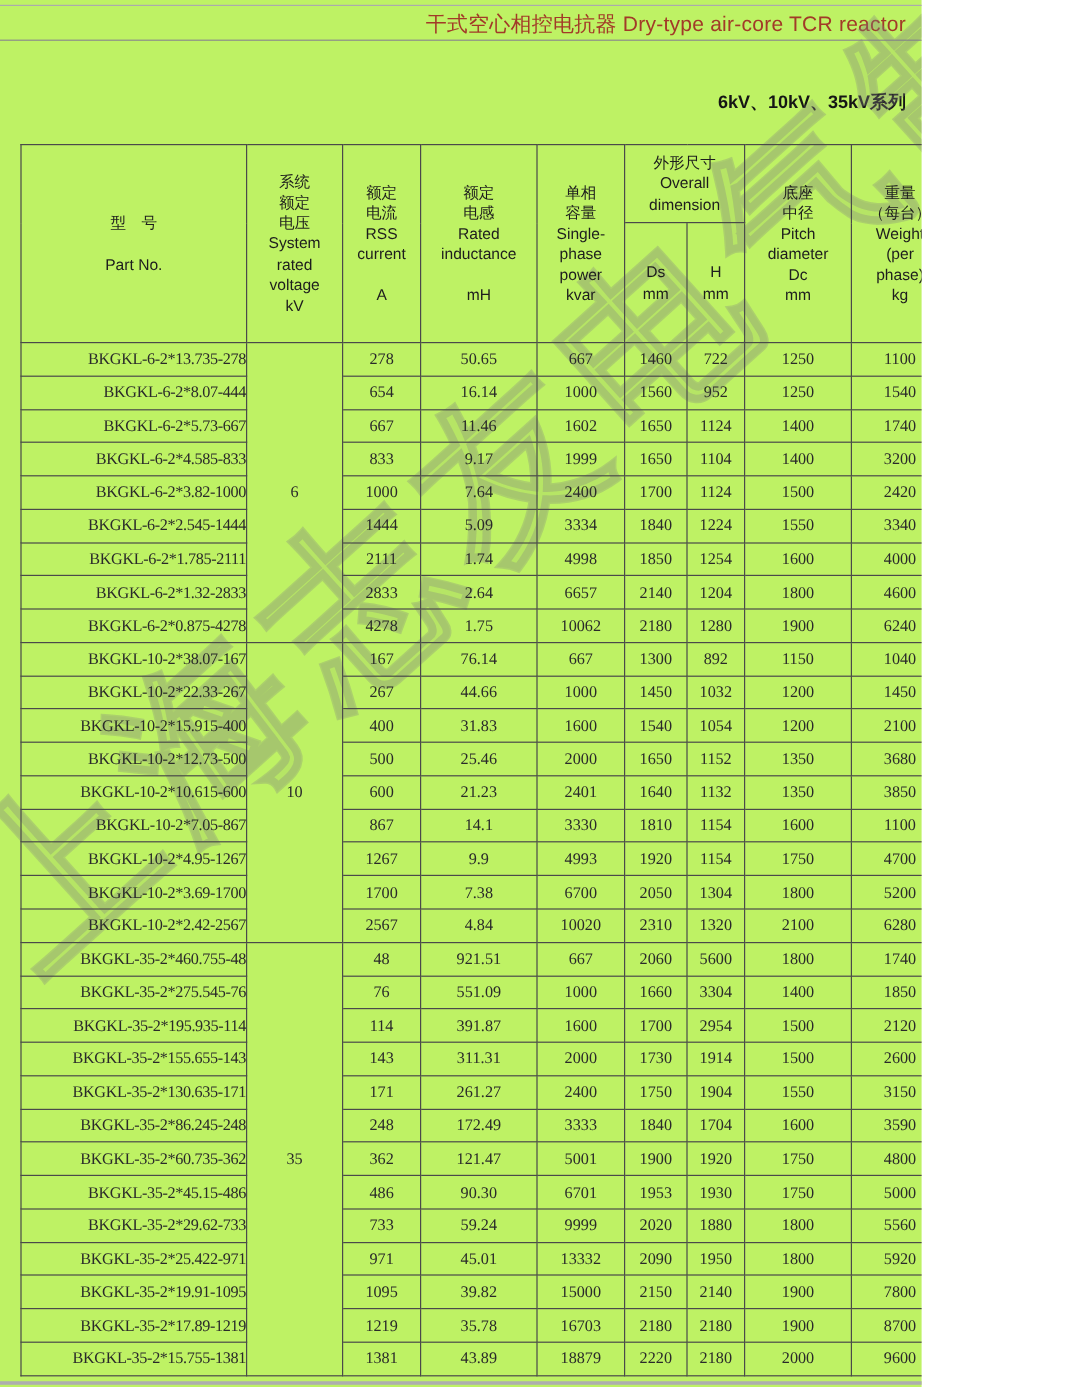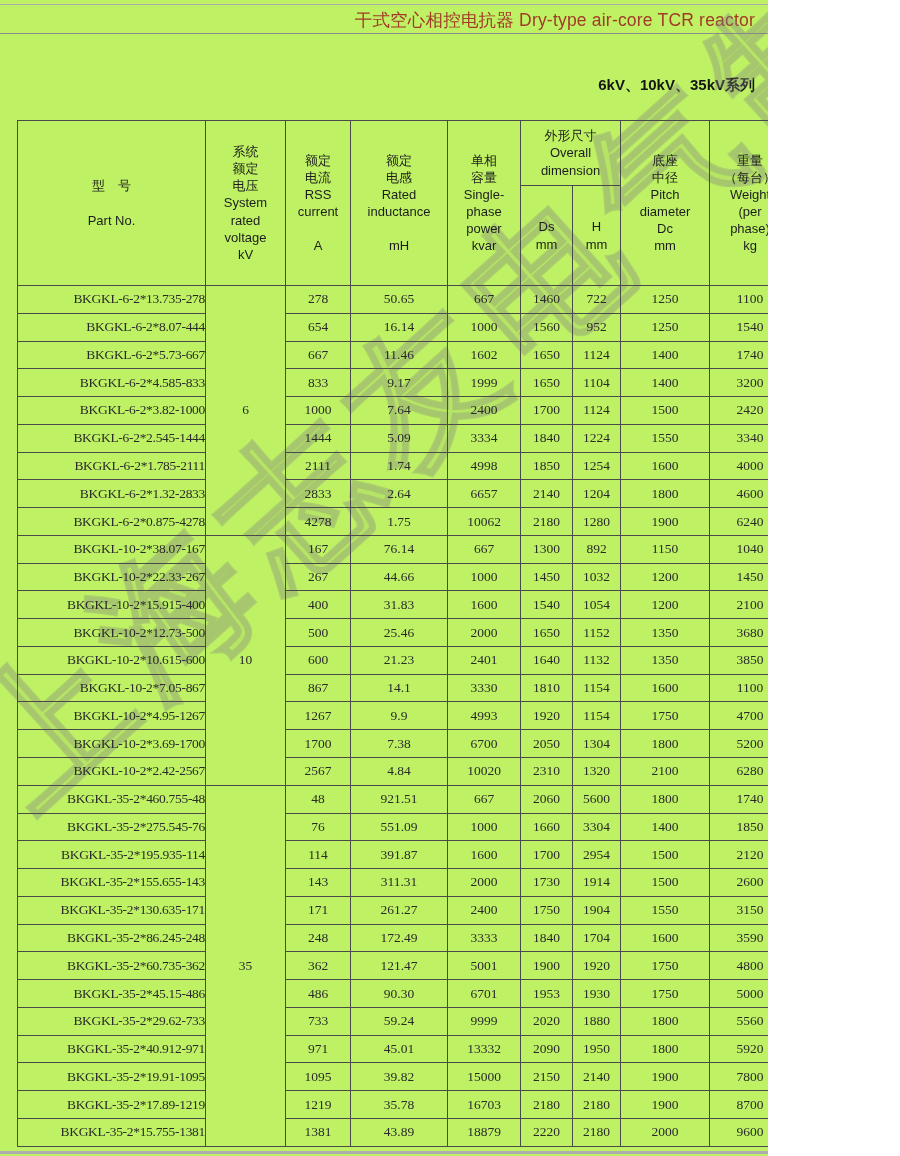--- a/index.html
+++ b/index.html
@@ -417,21 +417,21 @@
           <td class="partno">BKGKL-35-2*29.62-733</td>
           <td class="num">733</td>
           <td class="num">59.24</td>
           <td class="num">9999</td>
           <td class="num">2020</td>
           <td class="num">1880</td>
           <td class="num">1800</td>
           <td class="num">5560</td>
         </tr>
         <tr>
-          <td class="partno">BKGKL-35-2*40.912-971</td>
+          <td class="partno">BKGKL-35-2*25.422-971</td>
           <td class="num">971</td>
           <td class="num">45.01</td>
           <td class="num">13332</td>
           <td class="num">2090</td>
           <td class="num">1950</td>
           <td class="num">1800</td>
           <td class="num">5920</td>
         </tr>
         <tr>
           <td class="partno">BKGKL-35-2*19.91-1095</td>

